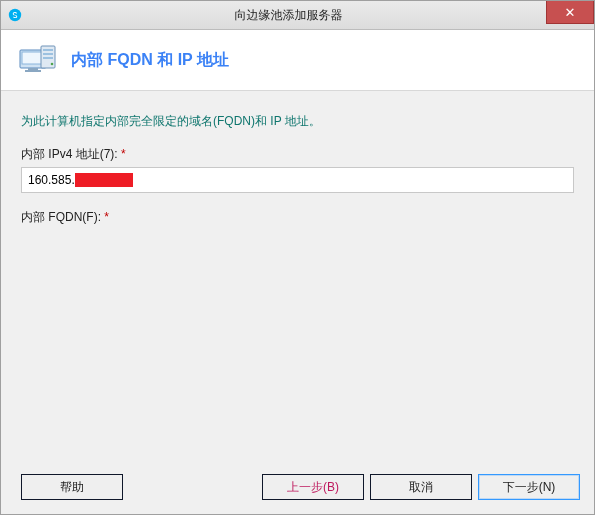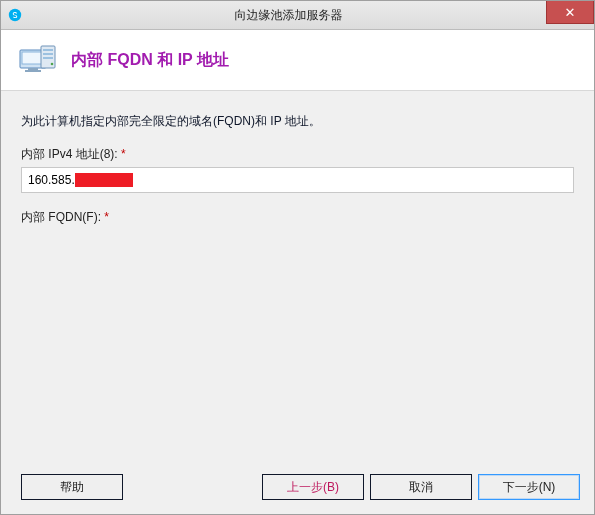--- a/index.html
+++ b/index.html
@@ -4,23 +4,23 @@
 <style>
 html,body{margin:0;padding:0;font-family:"Microsoft YaHei","Segoe UI",Tahoma,sans-serif;font-size:12px;color:#000;background:#fff}
 .window{width:595px;height:515px;background:#f0f0f0;border:1px solid #9f9f9f;position:relative;box-sizing:border-box;display:flex;flex-direction:column}
 .titlebar{height:28px;background:linear-gradient(#eaeaea,#dcdcdc);border-bottom:1px solid #bcbcbc;display:flex;align-items:center;position:relative}
 .title-icon{width:16px;height:16px;margin:0 6px;display:flex;align-items:center;justify-content:center}
 .title-text{flex:1;text-align:center;font-size:12px;color:#222;margin-right:46px}
 .close-btn{position:absolute;right:0;top:0;width:46px;height:22px;background:#c75050;color:#fff;display:flex;align-items:center;justify-content:center;font-family:Arial;font-size:13px;border:1px solid #a03535;border-top:none;cursor:pointer}
 .header-band{background:#fff;border-bottom:1px solid #d8d8d8;padding:14px 18px;display:flex;align-items:center}
 .header-icon{width:38px;height:32px;margin-right:14px;position:relative}
 .header-icon svg{display:block}
-.header-title{font-size:16px;font-weight:bold;color:#a21caf}
+.header-title{font-size:16px;font-weight:bold;color:#3b82f6}
 .body{flex:1;padding:16px 20px 10px 20px;background:#f0f0f0}
-.instr{margin:6px 0 16px 0;color:#0f172a}
+.instr{margin:6px 0 16px 0;color:#0f766e}
 .field-label{margin:4px 0 4px 0;color:#222}
 .req{color:#c00000}
 .text-input{width:100%;box-sizing:border-box;height:26px;border:1px solid #c8c8c8;background:#fff;padding:2px 6px;font-size:12px;display:flex;align-items:center;position:relative;margin-bottom:16px}
 .text-input .prefix{white-space:pre}
 .redact{display:inline-block;background:#ee1c25;height:14px}
 .cursor{display:inline-block;width:1px;height:15px;background:#000;margin-left:1px;vertical-align:middle}
 .footer{padding:10px 14px 14px 14px;display:flex;align-items:center;background:#f0f0f0}
 .btn{height:24px;min-width:76px;padding:0 12px;background:#efefef;border:1px solid #0f172a;font-size:12px;color:#222;display:inline-flex;align-items:center;justify-content:center;cursor:pointer;margin-left:6px}
 .btn.primary{border:1px solid #3399ff;box-shadow:0 0 0 1px rgba(51,153,255,.25) inset}
 .btn.disabled{color:#be185d;cursor:default}
@@ -58,21 +58,21 @@
         <circle cx="33" cy="20" r="1.3" fill="#4fa34f"></circle>
       </svg>
     </div>
     <div class="header-title">内部 FQDN 和 IP 地址</div>
   </div>
 
   <div class="body">
     <div class="instr">为此计算机指定内部完全限定的域名(FQDN)和 IP 地址。</div>
 
     <div class="field-label">
-      <span>内部 IPv4 地址(8):</span>
+      <span>内部 IPv4 地址(7):</span>
       <span class="req">*</span>
     </div>
     <div class="text-input">
       <span class="prefix">160.585.</span>
       <span class="redact" style="width:58px"></span>
     </div>
 
     <div class="field-label">
       <span>内部 FQDN(F):</span>
       <span class="req">*</span>

